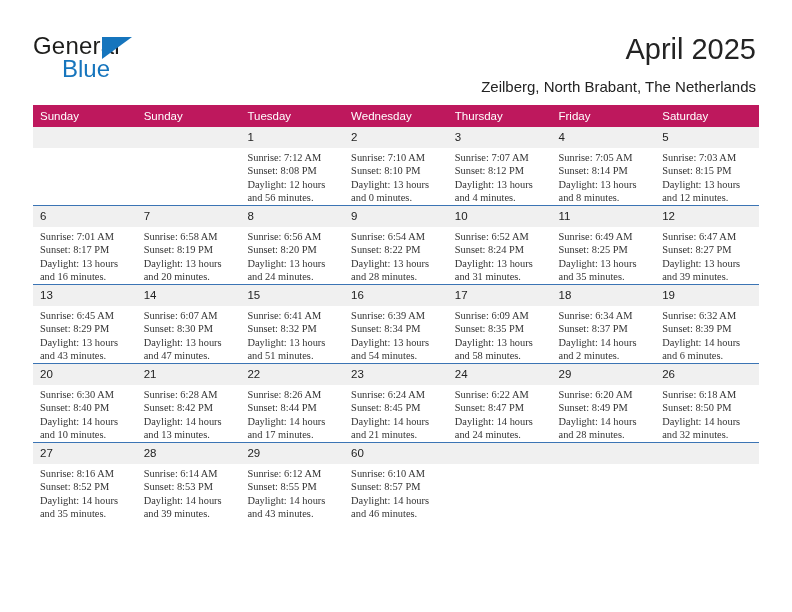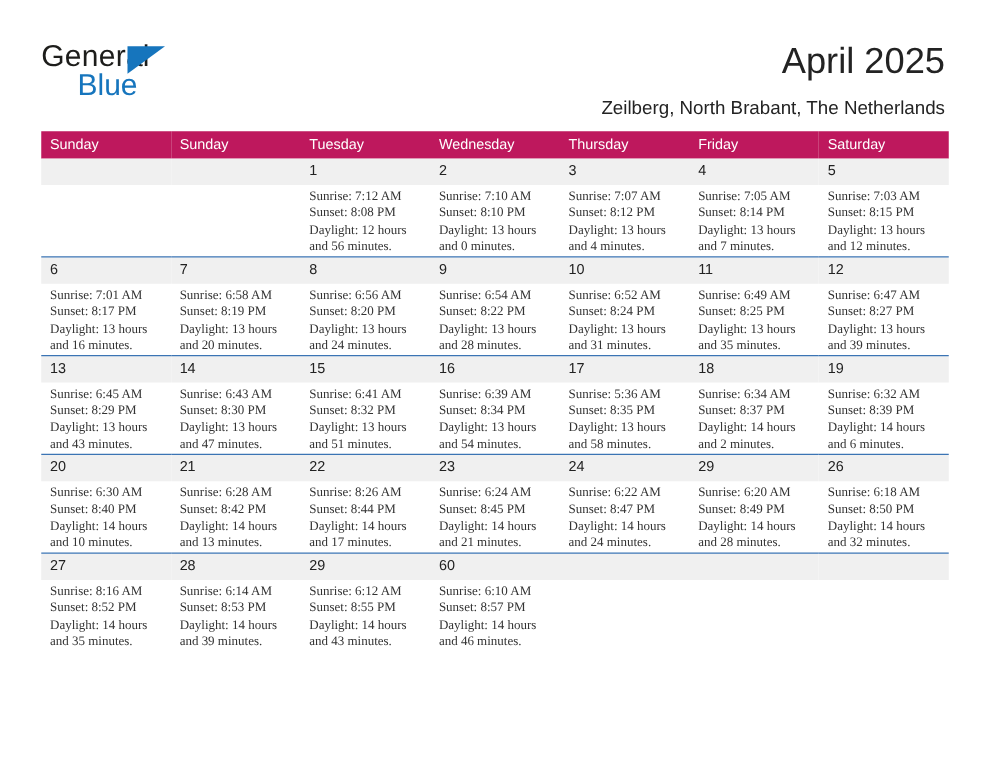--- a/index.html
+++ b/index.html
@@ -213,21 +213,21 @@
               <div>Daylight: 13 hours</div>
               <div>and 4 minutes.</div>
             </div>
           </td>
           <td>
             <span class="daynum">4</span>
             <div class="cellbody">
               <div>Sunrise: 7:05 AM</div>
               <div>Sunset: 8:14 PM</div>
               <div>Daylight: 13 hours</div>
-              <div>and 7 minutes.</div>
+              <div>and 8 minutes.</div>
             </div>
           </td>
           <td>
             <span class="daynum">5</span>
             <div class="cellbody">
               <div>Sunrise: 7:03 AM</div>
               <div>Sunset: 8:15 PM</div>
               <div>Daylight: 13 hours</div>
               <div>and 12 minutes.</div>
             </div>
@@ -304,21 +304,21 @@
             <div class="cellbody">
               <div>Sunrise: 6:45 AM</div>
               <div>Sunset: 8:29 PM</div>
               <div>Daylight: 13 hours</div>
               <div>and 43 minutes.</div>
             </div>
           </td>
           <td>
             <span class="daynum">14</span>
             <div class="cellbody">
-              <div>Sunrise: 6:43 AM</div>
+              <div>Sunrise: 6:07 AM</div>
               <div>Sunset: 8:30 PM</div>
               <div>Daylight: 13 hours</div>
               <div>and 47 minutes.</div>
             </div>
           </td>
           <td>
             <span class="daynum">15</span>
             <div class="cellbody">
               <div>Sunrise: 6:41 AM</div>
               <div>Sunset: 8:32 PM</div>
@@ -331,21 +331,21 @@
             <div class="cellbody">
               <div>Sunrise: 6:39 AM</div>
               <div>Sunset: 8:34 PM</div>
               <div>Daylight: 13 hours</div>
               <div>and 54 minutes.</div>
             </div>
           </td>
           <td>
             <span class="daynum">17</span>
             <div class="cellbody">
-              <div>Sunrise: 5:36 AM</div>
+              <div>Sunrise: 6:09 AM</div>
               <div>Sunset: 8:35 PM</div>
               <div>Daylight: 13 hours</div>
               <div>and 58 minutes.</div>
             </div>
           </td>
           <td>
             <span class="daynum">18</span>
             <div class="cellbody">
               <div>Sunrise: 6:34 AM</div>
               <div>Sunset: 8:37 PM</div>

